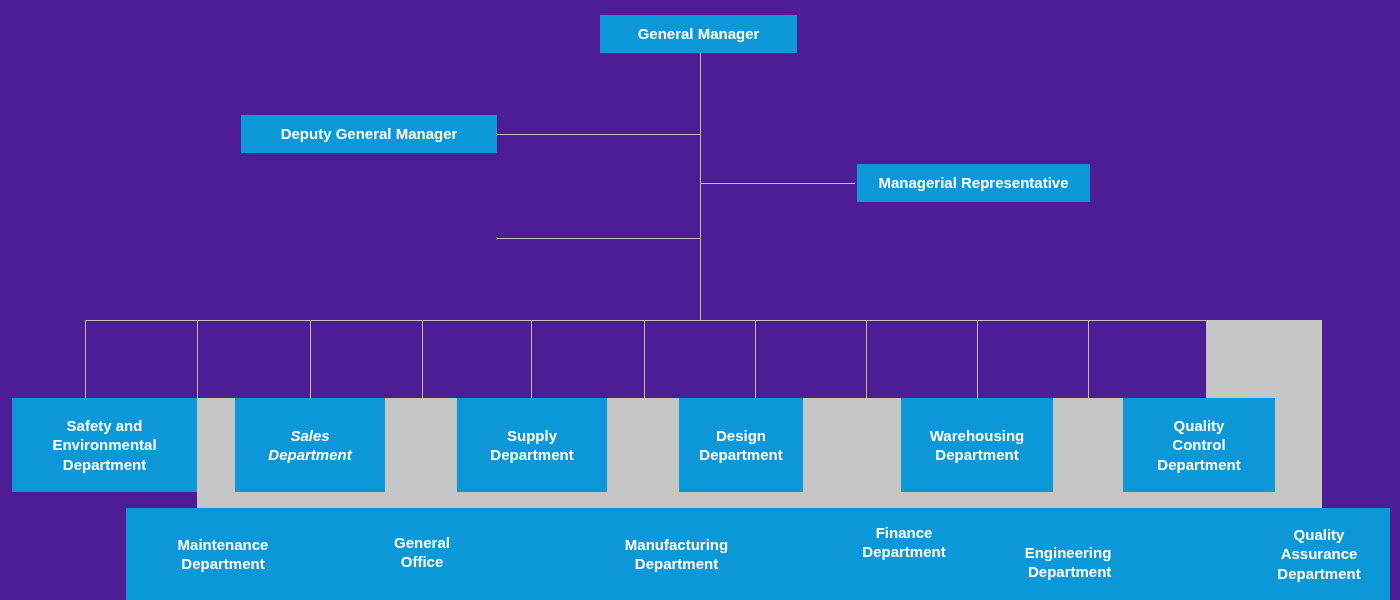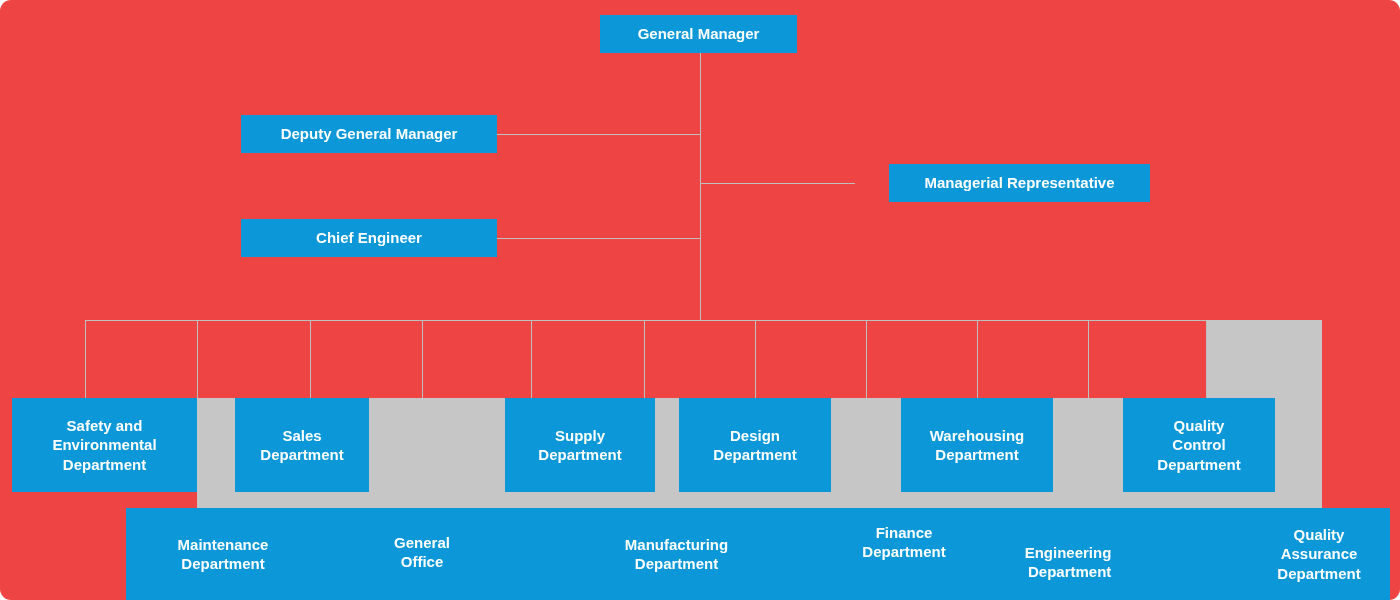--- a/index.html
+++ b/index.html
@@ -9,22 +9,21 @@
     background: #ffffff;
   }
   body {
     font-family: "Liberation Sans", sans-serif;
   }
   #chart-root {
     position: relative;
     width: 1400px;
     height: 600px;
     overflow: hidden;
-    background: #ef4444;
-    border-radius: 11px;
+    background: #4c1d95;
   }
 
   
   .node {
     position: absolute;
     background: #0b97d8;
     color: #ffffff;
     font-weight: bold;
     font-size: 15px;
     line-height: 1.28;
@@ -106,35 +105,34 @@
   <div class="vline" style="left:1088px; top:320px; height:78px;"></div>
   <div class="vline" style="left:1206px; top:320px; height:78px;"></div>
 
   <div class="grey-band" style="left:197px; top:398px; width:1125px; height:110px;"></div>
   <div class="grey-band" style="left:1206px; top:320px; width:116px; height:188px;"></div>
 
   <div class="node" style="left:600px; top:15px; width:197px; height:38px;">General Manager</div>
 
   <div class="node" style="left:241px; top:115px; width:256px; height:38px;">Deputy General Manager</div>
 
-  <div class="node" style="left:889px; top:164px; width:261px; height:38px;">Managerial Representative</div>
+  <div class="node" style="left:857px; top:164px; width:233px; height:38px;">Managerial Representative</div>
 
-  <div class="node" style="left:241px; top:219px; width:256px; height:38px;">Chief Engineer</div>
 
   <div class="node" style="left:12px; top:398px; width:185px; height:94px;">Safety and
 Environmental
 Department</div>
 
-  <div class="node" style="left:235px; top:398px; width:134px; height:94px;">Sales
+  <div class="node" style="left:235px; top:398px; width:150px; height:94px;font-style:italic;">Sales
 Department</div>
 
-  <div class="node" style="left:457px; top:398px; width:150px; height:94px;margin-left:48px;">Supply
+  <div class="node" style="left:457px; top:398px; width:150px; height:94px;">Supply
 Department</div>
 
-  <div class="node" style="left:679px; top:398px; width:152px; height:94px;">Design
+  <div class="node" style="left:679px; top:398px; width:124px; height:94px;">Design
 Department</div>
 
   <div class="node" style="left:901px; top:398px; width:152px; height:94px;">Warehousing
 Department</div>
 
   <div class="node" style="left:1123px; top:398px; width:152px; height:94px;">Quality
 Control
 Department</div>
 
   <div class="blue-band" style="left:126px; top:508px; width:1264px; height:92px;"></div>

